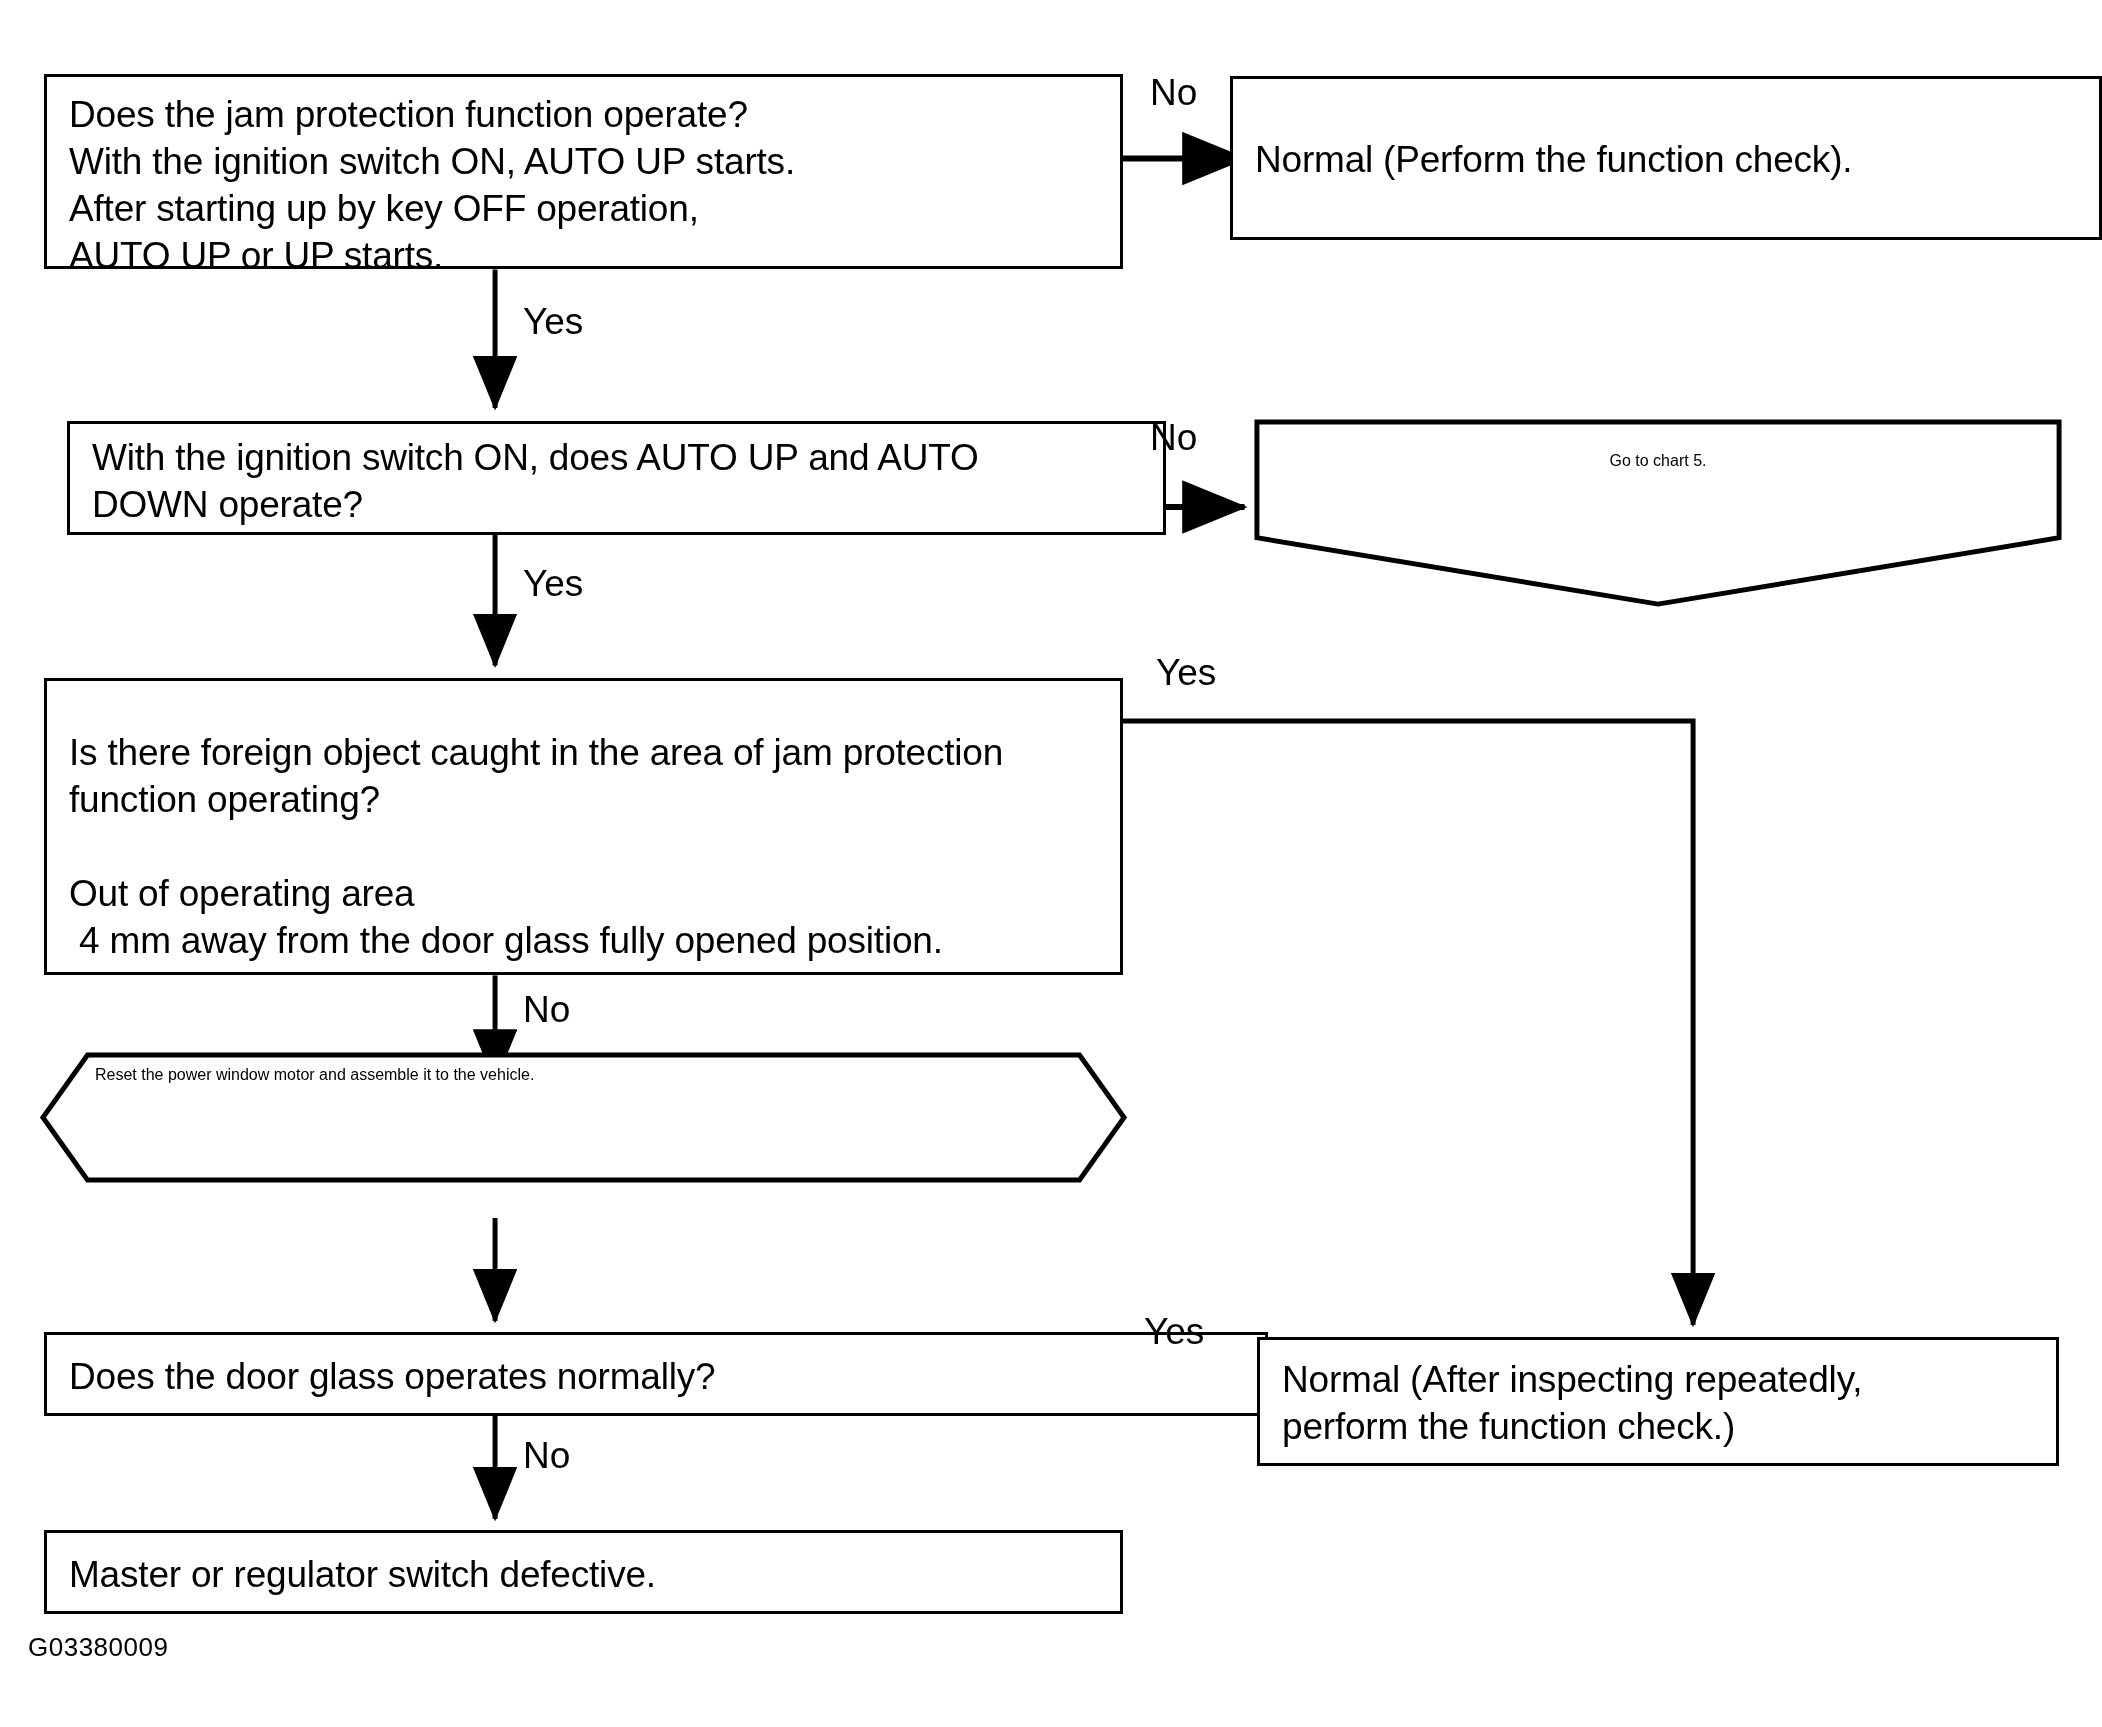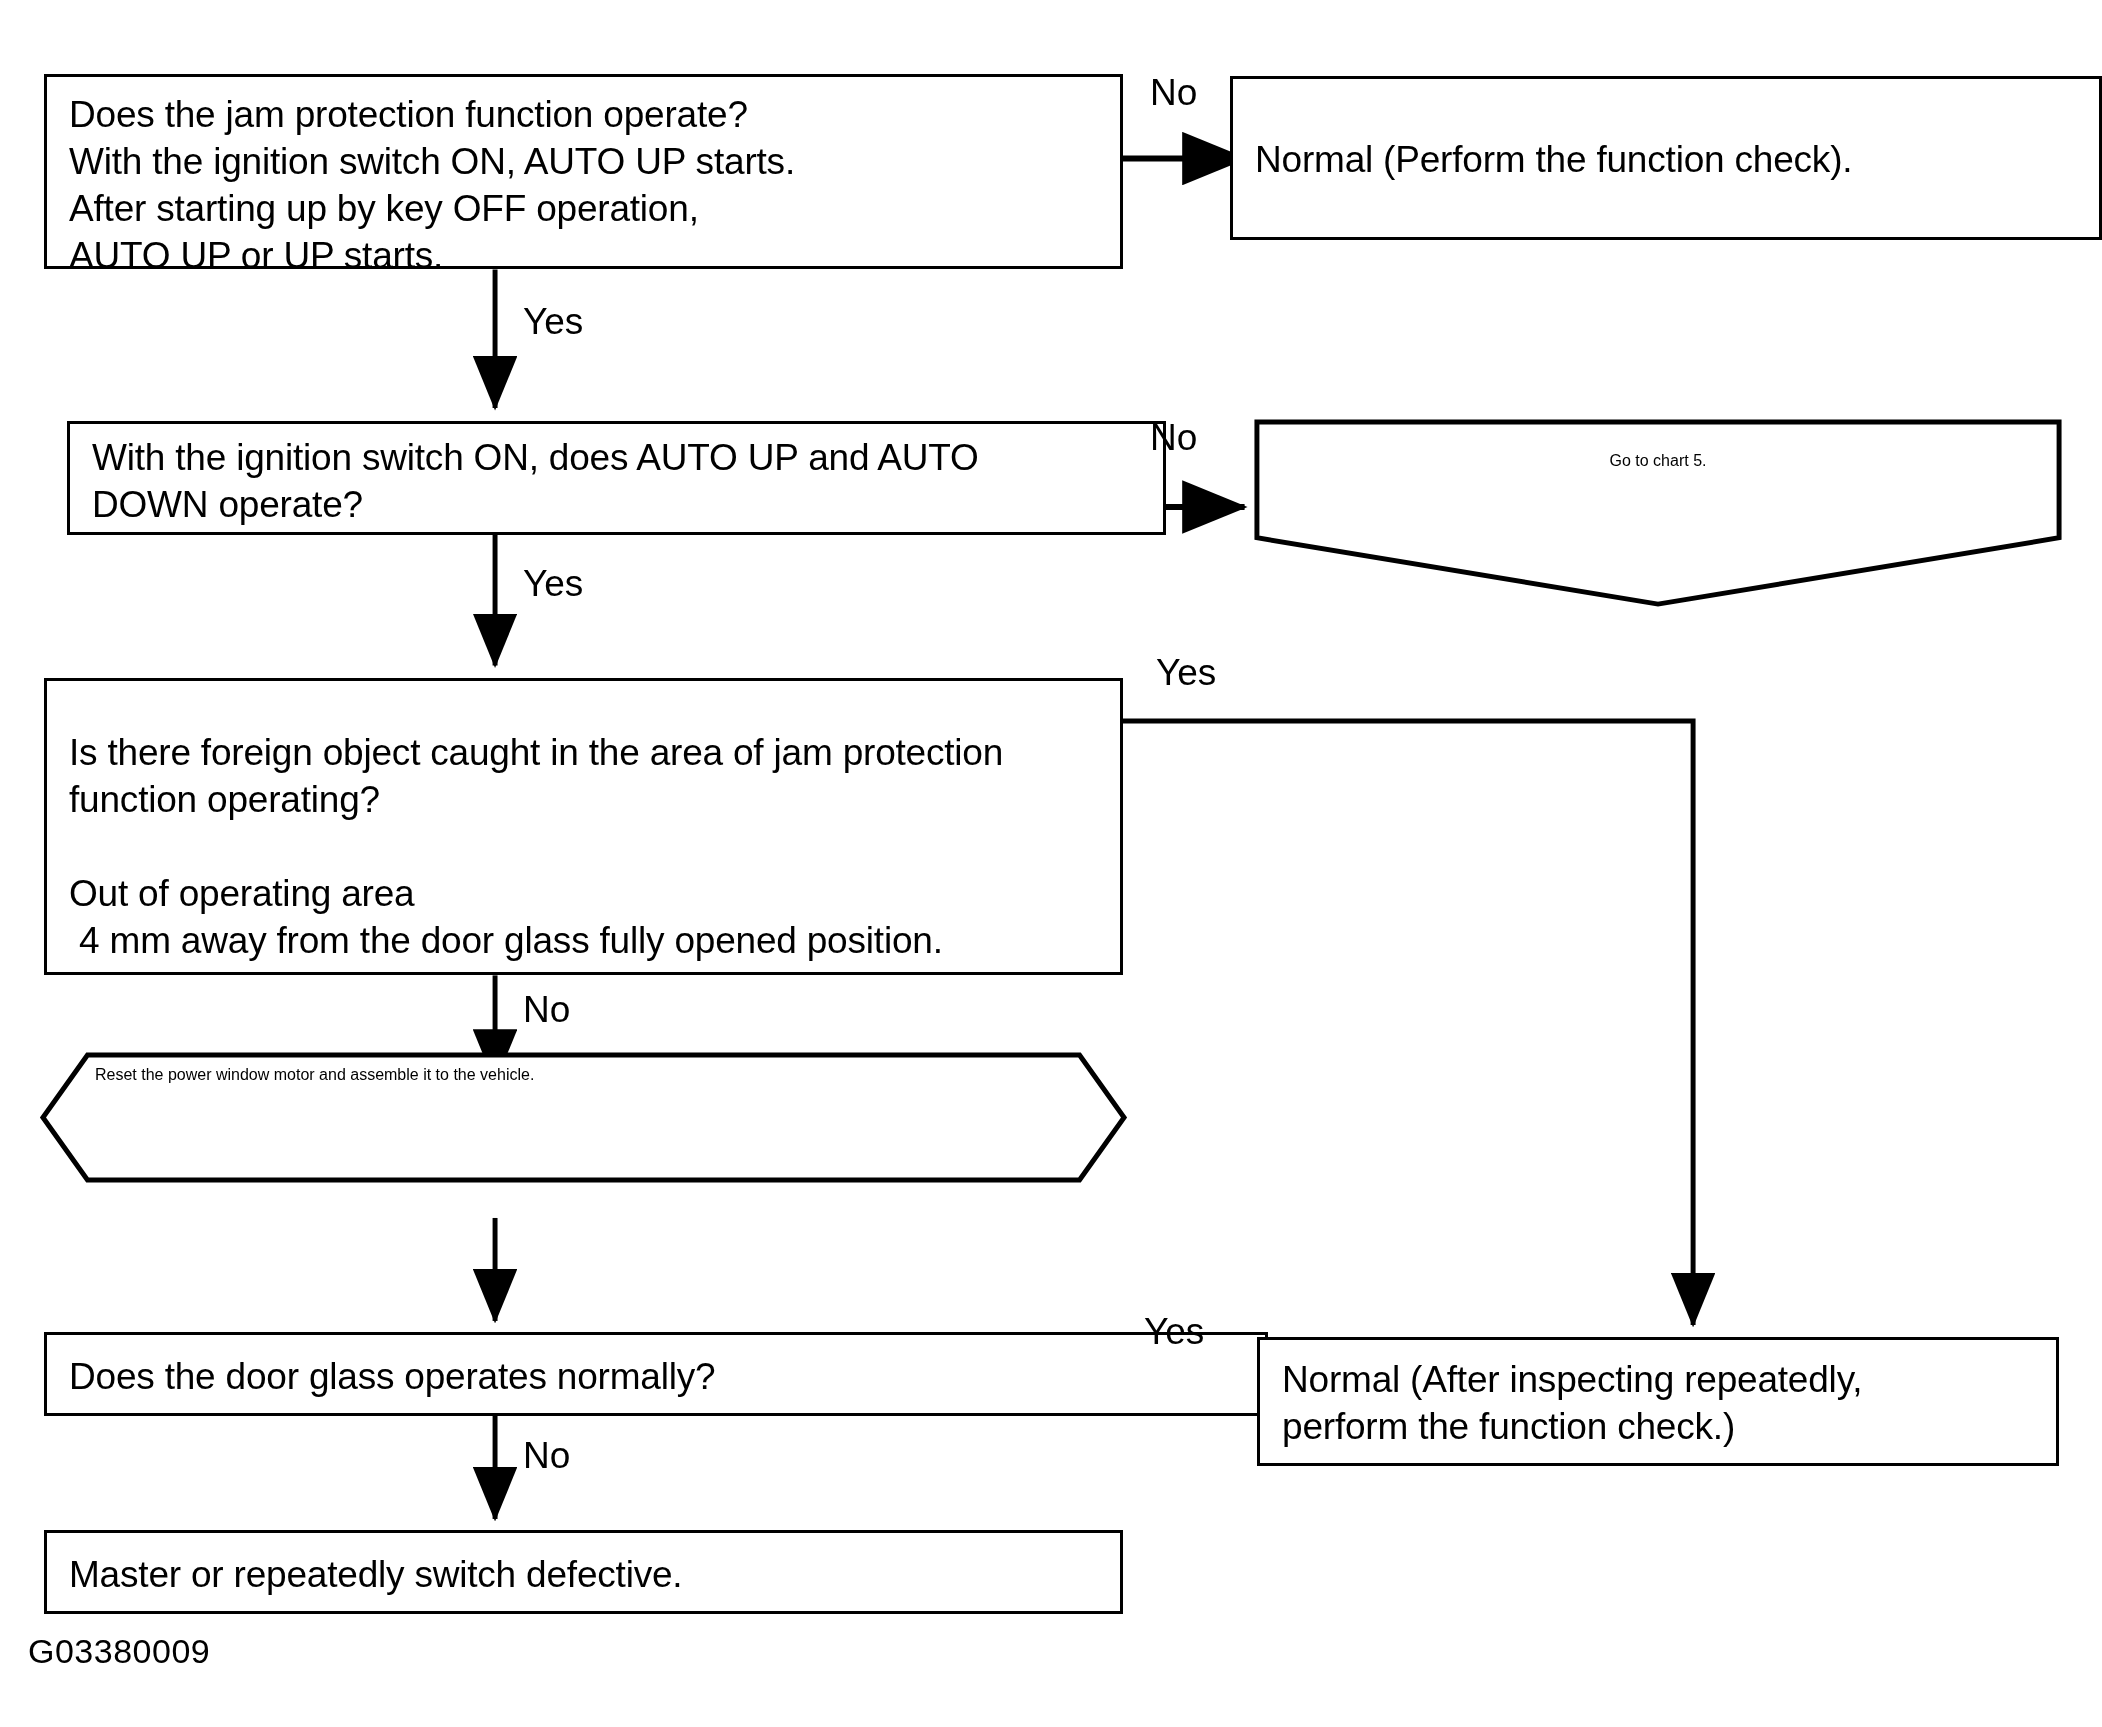--- a/index.html
+++ b/index.html
@@ -70,21 +70,21 @@
     z-index: 2;
   }
   .edge-label {
     position: absolute;
     font-size: 37px;
     line-height: 40px;
     white-space: nowrap;
   }
   .caption {
     position: absolute;
-    font-size: 34px;
+    font-size: 26px;
     letter-spacing: 0.5px;
     white-space: nowrap;
     text-align: right;
   }
 </style>
 </head>
 <body>
 
 <div id="canvas">
 
@@ -174,21 +174,21 @@
   <div class="node rectbox" style="left:44px; top:1332px; width:1224px; height:84px;">
     <div class="txt" style="top:18px;">Does the door glass operates normally?</div>
   </div>
 
   <div class="node rectbox" style="left:1257px; top:1337px; width:802px; height:129px;">
     <div class="txt" style="top:16px;">Normal (After inspecting repeatedly,
 perform the function check.)</div>
   </div>
 
   <div class="node rectbox" style="left:44px; top:1530px; width:1079px; height:84px;">
-    <div class="txt" style="top:18px;">Master or repeatedly switch defective.</div>
+    <div class="txt" style="top:18px;">Master or regulator switch defective.</div>
   </div>
 
   <div class="edge-label" style="left:1150px; top:73px;">No</div>
   <div class="edge-label" style="left:523px; top:302px;">Yes</div>
   <div class="edge-label" style="left:1150px; top:418px;">No</div>
   <div class="edge-label" style="left:523px; top:564px;">Yes</div>
   <div class="edge-label" style="left:1156px; top:653px;">Yes</div>
   <div class="edge-label" style="left:523px; top:990px;">No</div>
   <div class="edge-label" style="left:1144px; top:1312px;">Yes</div>
   <div class="edge-label" style="left:523px; top:1436px;">No</div>

